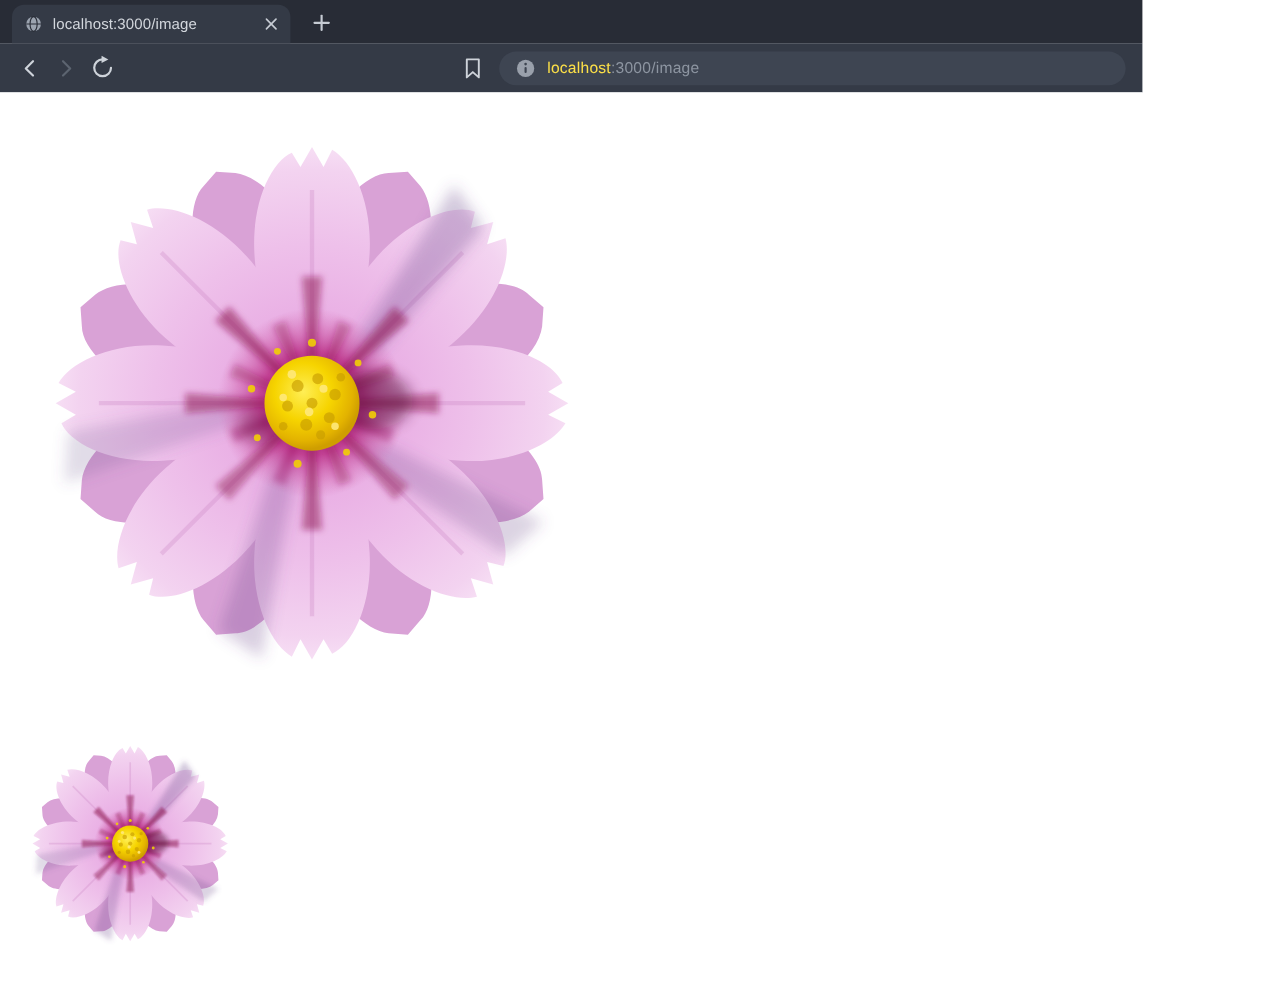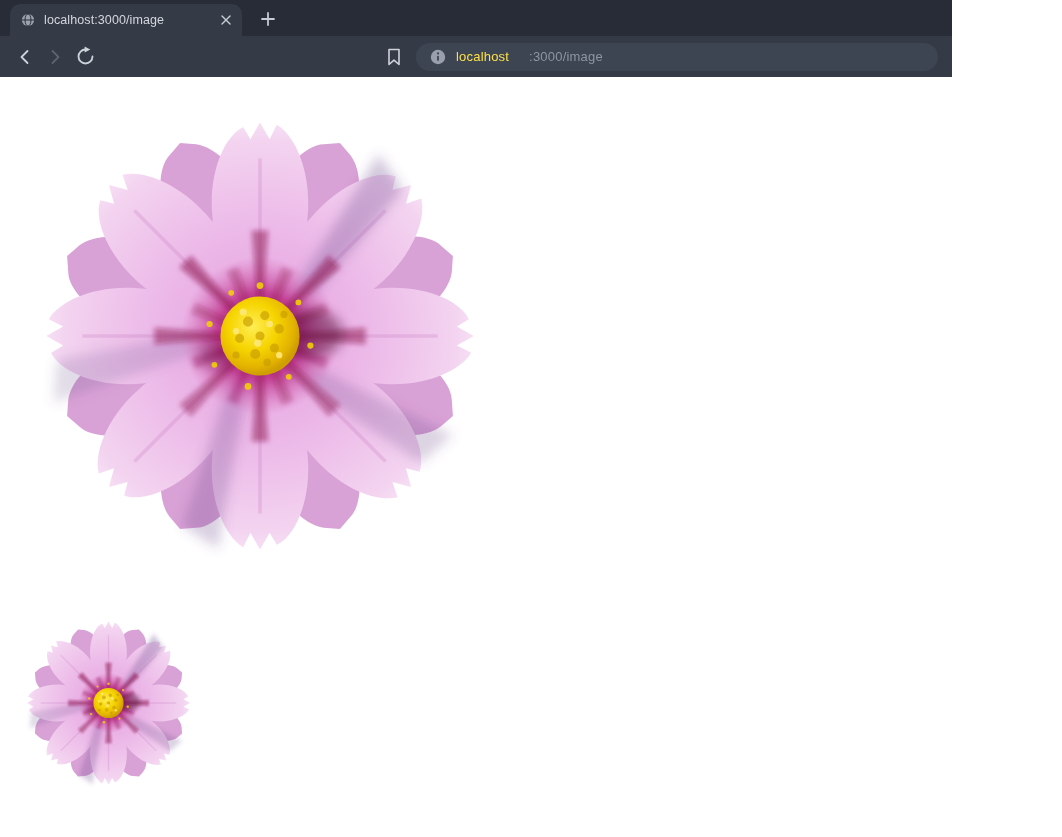--- a/index.html
+++ b/index.html
@@ -40,21 +40,21 @@
   .toolbar-gap { width: 280px; flex: 0 0 280px; }
   .bookmark-btn { width: 28px; height: 28px; }
   .omnibox {
     flex: 1; height: 28px; margin-left: 8px;
     background: #3e4552; border-radius: 14px;
     display: flex; align-items: center; padding: 0 14px; gap: 10px;
     cursor: text;
   }
   .url-text { font-size: 13px; letter-spacing: 0.2px; white-space: nowrap; }
   .url-host { color: #fde047; }
-  .url-path { color: #8d95a1; padding-left: 20px; }
+  .url-path { color: #8d95a1; }
 
   
   .page { flex: 1; background: #ffffff; position: relative; overflow: hidden; }
   .flower { position: absolute; }
   .flower-large { left: 20px; top: 13px;  width: 480px; height: 492px; }
   .flower-small { left: 17px; top: 531px; width: 183px; height: 190px; }
   .flower svg { width: 100%; height: 100%; display: block; }
 
   .defs-store { position: absolute; width: 0; height: 0; overflow: hidden; }
 </style>

